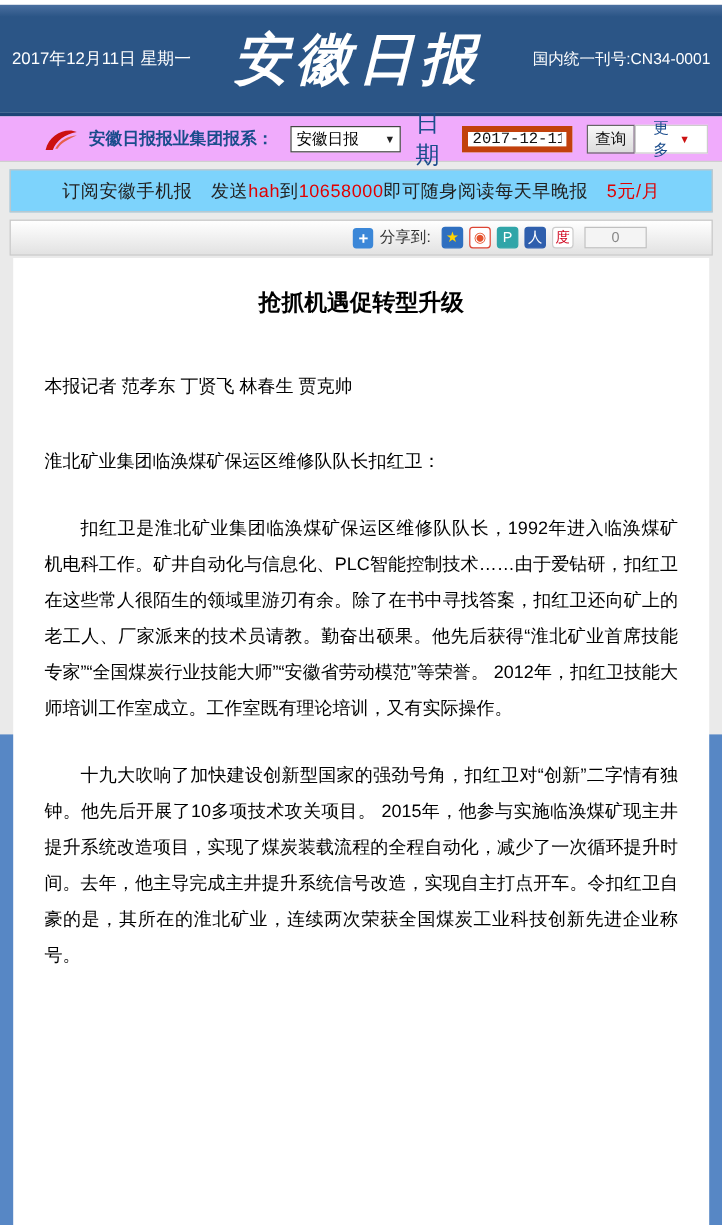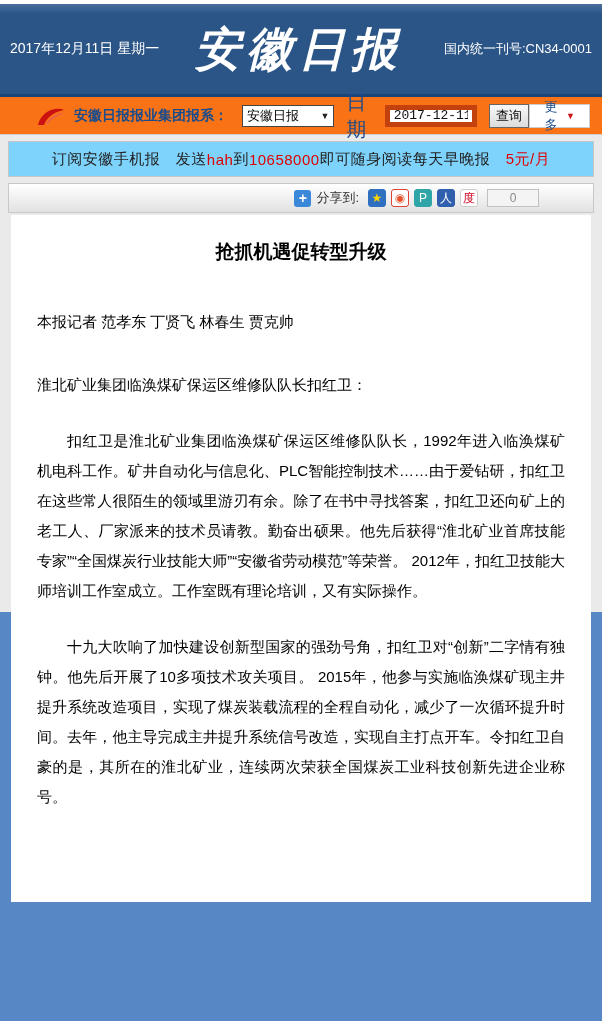--- a/index.html
+++ b/index.html
@@ -1,39 +1,39 @@
 <!DOCTYPE html>
 <html><head>
 <meta charset="utf-8">
 <style>
   * { margin:0; padding:0; box-sizing:border-box; }
   html,body { width:602px; }
   body { font-family:"Liberation Sans", sans-serif; background:#5787c5; }
-  .viewport { position:relative; width:602px; height:902px; overflow:hidden; }
+  .viewport { position:relative; width:602px; height:1021px; overflow:hidden; }
   .bg-gray { position:absolute; top:0; left:0; width:602px; height:612px; background:#eaeaea; }
   .page { position:relative; }
 
   
   .top-strip { height:4px; background:#ffffff; }
   .masthead {
     height:93px; background:linear-gradient(to bottom,#4a6f9f 0,#2b5586 10px,#2b5586 100%);
     border-bottom:3px solid #1d4476;
     display:flex; align-items:center; color:#fff; padding:0 10px;
   }
   .masthead .date { font-size:14px; white-space:nowrap; }
   .masthead .brand {
     flex:1; text-align:center; font-family:"DejaVu Serif", serif;
     font-style:italic; font-weight:bold; font-size:46px; letter-spacing:6px;
     line-height:1; padding-right:6px;
   }
   .masthead .issue { font-size:13px; white-space:nowrap; }
 
   
   .toolbar {
-    height:38px; background:#f97316; display:flex; align-items:center;
+    height:38px; background:#f0abfc; display:flex; align-items:center;
     padding:0 12px 0 36px; border-bottom:1px solid #cfcfcf;
   }
   .toolbar .logo { width:30px; height:22px; margin-right:8px; flex:none; }
   .toolbar .group-label { color:#1a4c8c; font-weight:bold; font-size:14px; margin-right:14px; white-space:nowrap; }
   .fake-select {
     width:112px; height:22px; border:1px solid #444; background:#fff;
     display:flex; align-items:center; justify-content:space-between;
     font-size:13px; padding:0 4px; cursor:default;
   }
   .fake-select .arrow { font-size:9px; color:#222; }

